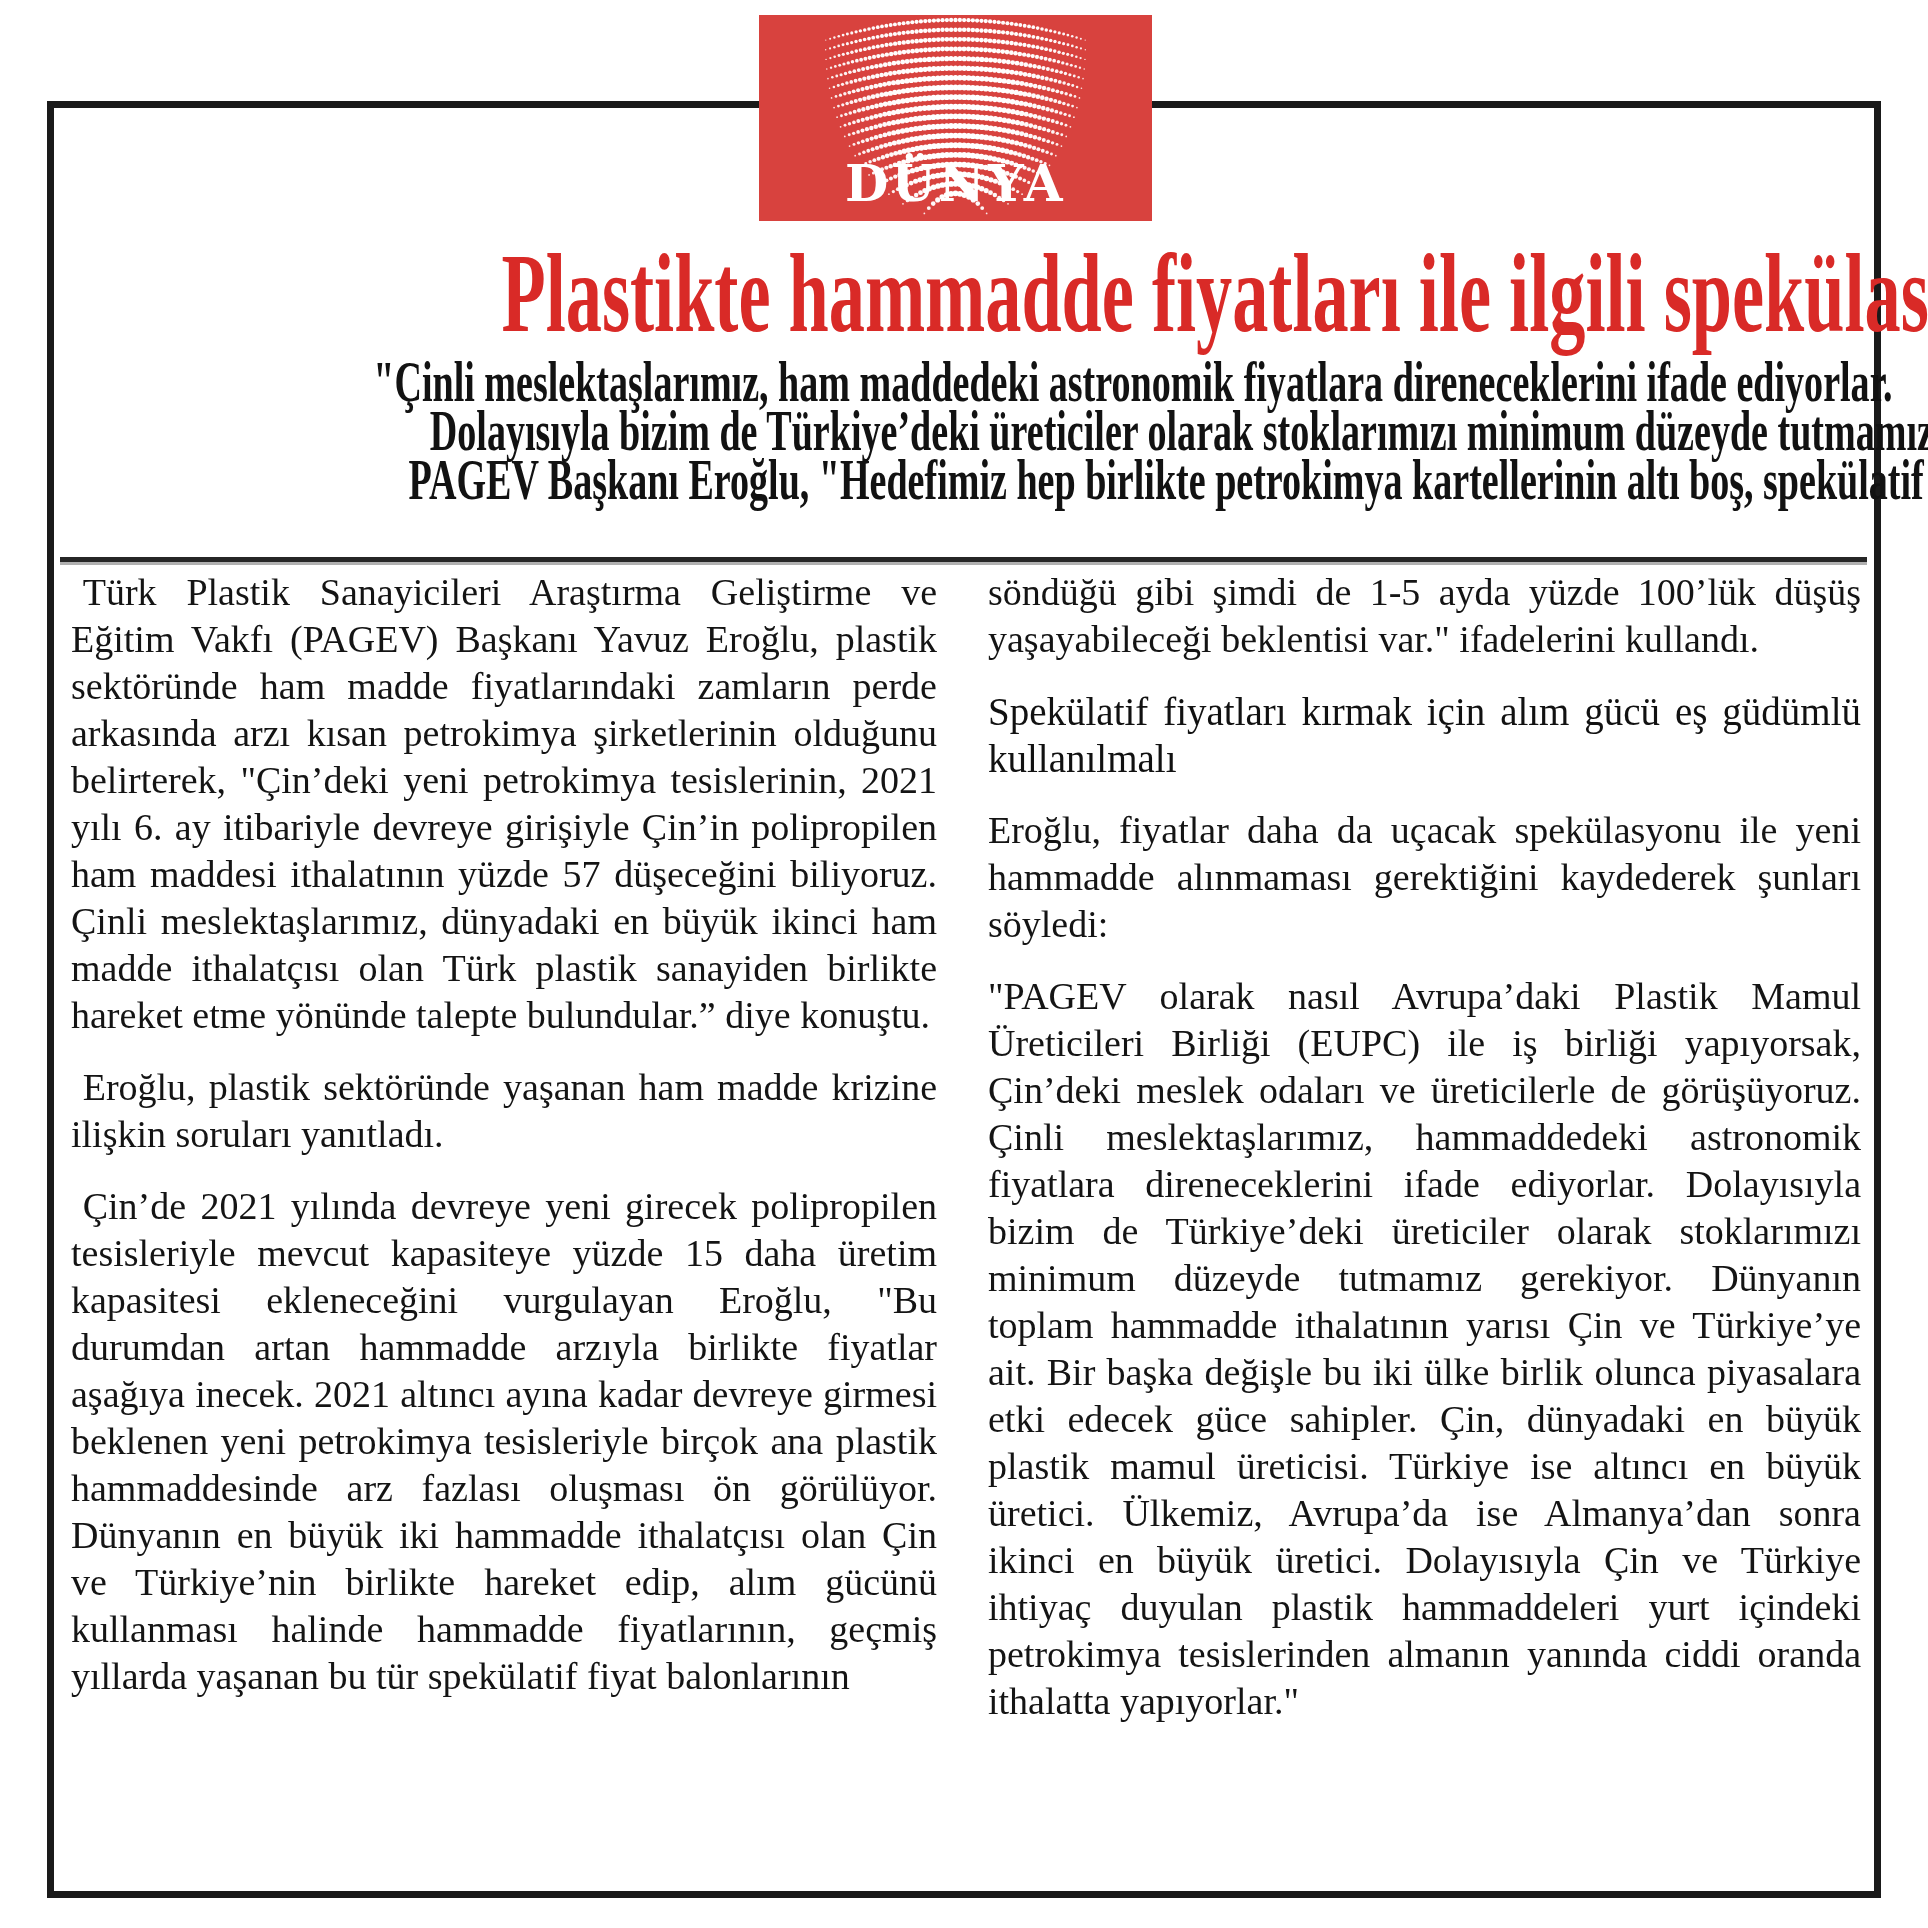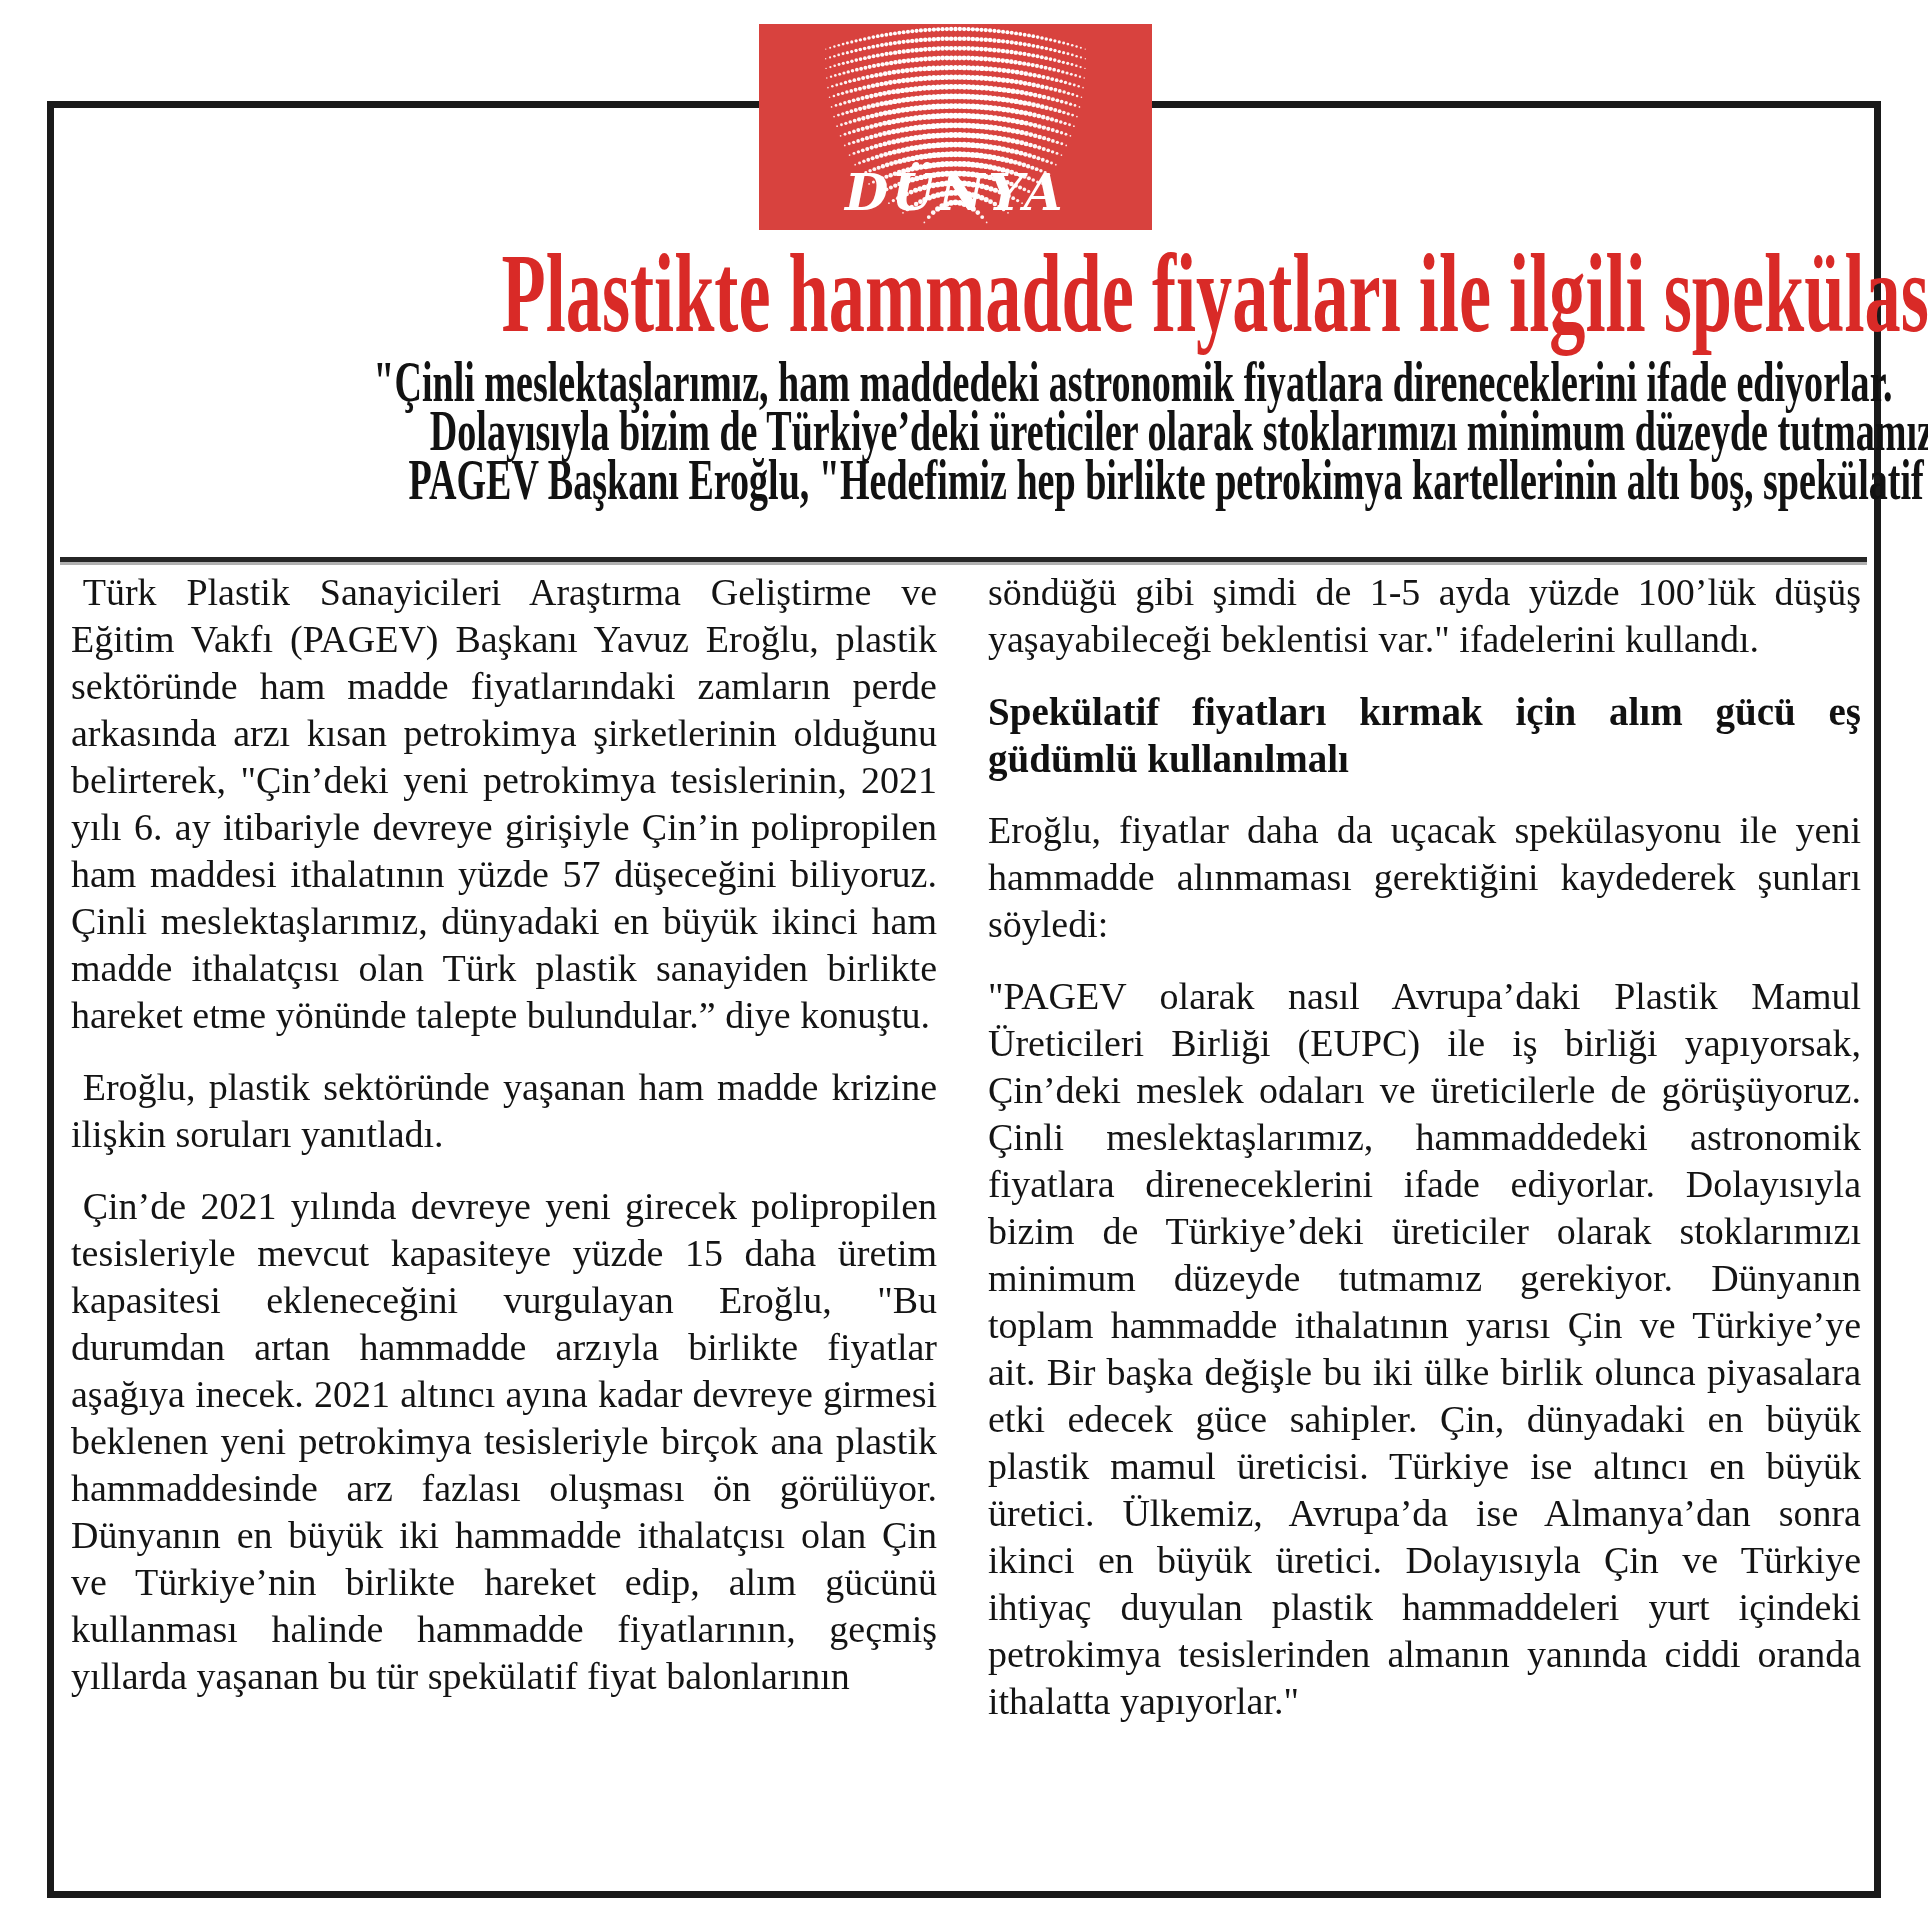--- a/index.html
+++ b/index.html
@@ -4,22 +4,22 @@
 <style>
   html,body{margin:0;padding:0;background:#ffffff;}
   .page{position:relative;width:1928px;height:1928px;background:#ffffff;overflow:hidden;
         font-family:"Liberation Serif",serif;color:#141414;}
 
   
   .frame{position:absolute;left:47px;top:101px;width:1834px;height:1797px;
          border:7.6px solid #1a1a1a;box-sizing:border-box;z-index:1;}
 
   
-  .masthead{position:absolute;left:759px;top:24px;width:393px;height:206px;
-            background:#d8423e;z-index:3;overflow:hidden;font-style:italic;}
+  .masthead{position:absolute;left:759px;top:15px;width:393px;height:206px;
+            background:#d8423e;z-index:3;overflow:hidden;}
   .globe{position:absolute;left:0;top:0;width:393px;height:206px;}
   .brand{position:absolute;left:0;bottom:8.4px;width:100%;text-align:center;
          font-family:"DejaVu Serif",serif;font-weight:bold;font-size:50px;
          letter-spacing:3.4px;color:#ffffff;}
 
   
   .headline-wrap{position:absolute;left:76px;top:242px;width:1777px;height:107px;
                  line-height:107px;text-align:center;z-index:2;}
   .headline-text{display:inline-block;white-space:nowrap;font-weight:bold;
                  font-size:107px;color:#d92a27;transform-origin:50% 78%;}
@@ -34,21 +34,21 @@
   .rule{position:absolute;left:60px;top:557px;width:1807px;height:0;
         border-top:5.9px solid #262626;border-bottom:3.4px solid #b0b0b0;z-index:2;}
 
   
   .col{position:absolute;top:569px;z-index:2;font-size:38px;line-height:47px;
        text-align:justify;color:#141414;overflow:hidden;height:1306px;}
   .col-left{left:71px;width:866px;}
   .col-right{left:988px;width:873px;}
   .col p{margin:0 0 25px 0;}
   .col-left p{text-indent:11.7px;}
-  .col h2{margin:5px 0 25px 0;font-size:39px;line-height:47px;font-weight:bold;
+  .col h2{margin:5px 0 25px 0;font-size:39px;line-height:47px;font-weight:normal;
           text-align:justify;color:#111111;}
 </style>
 </head>
 <body>
 
 <div class="page">
 
   <div class="frame"></div>
 
   <div class="masthead">

